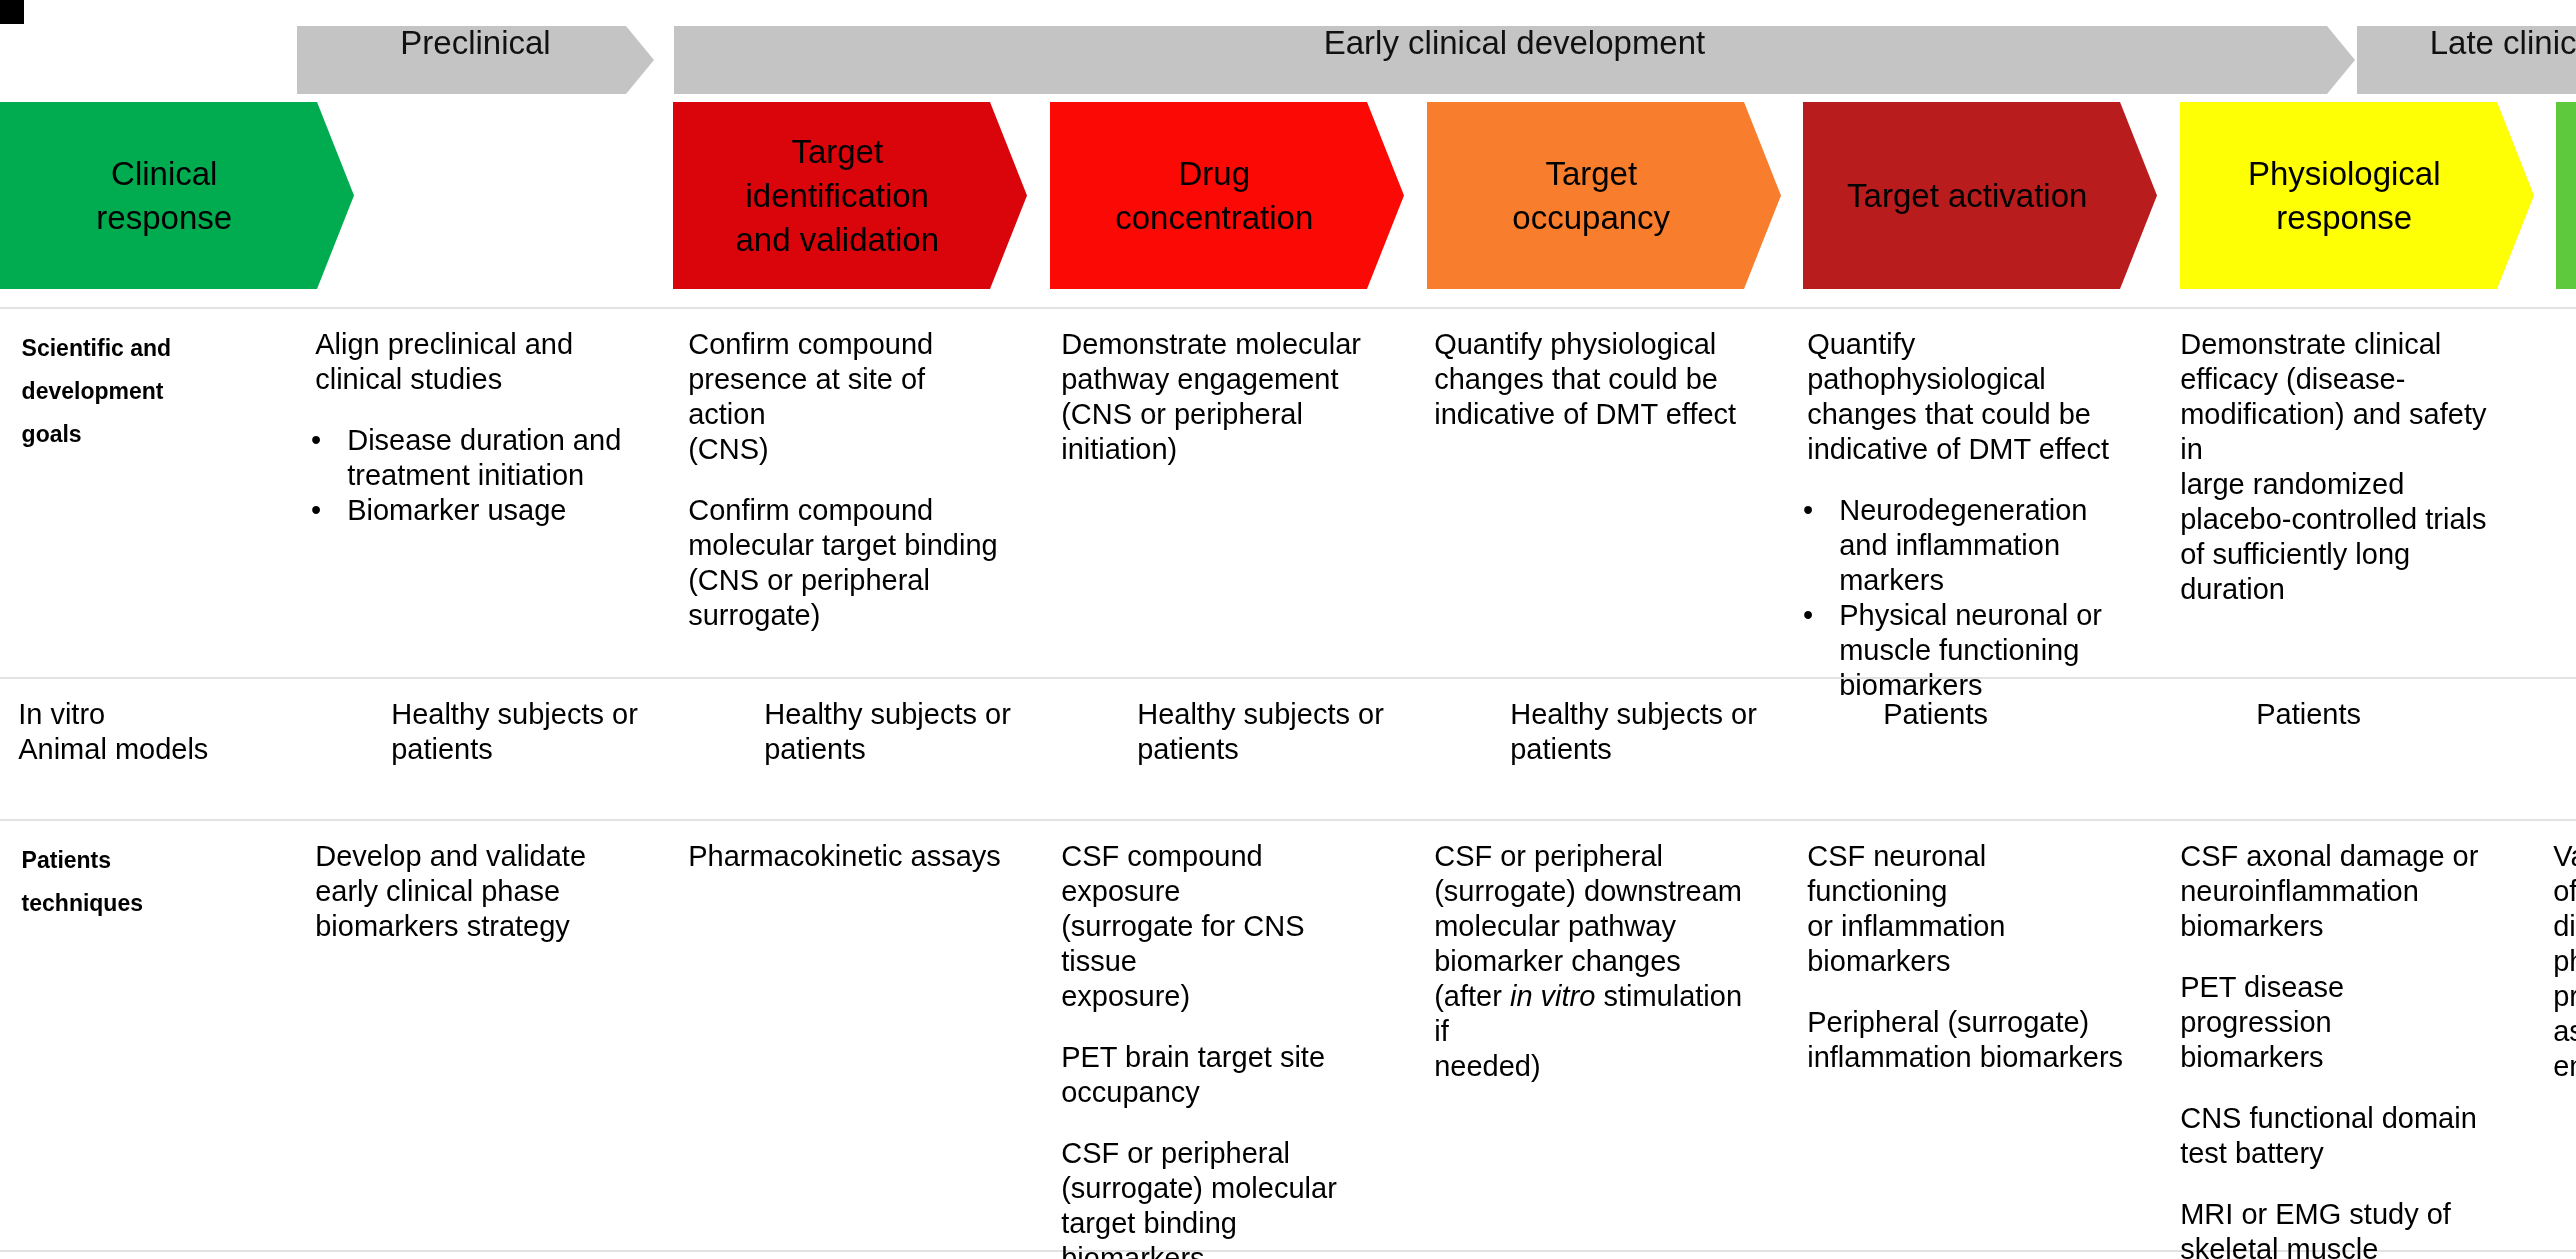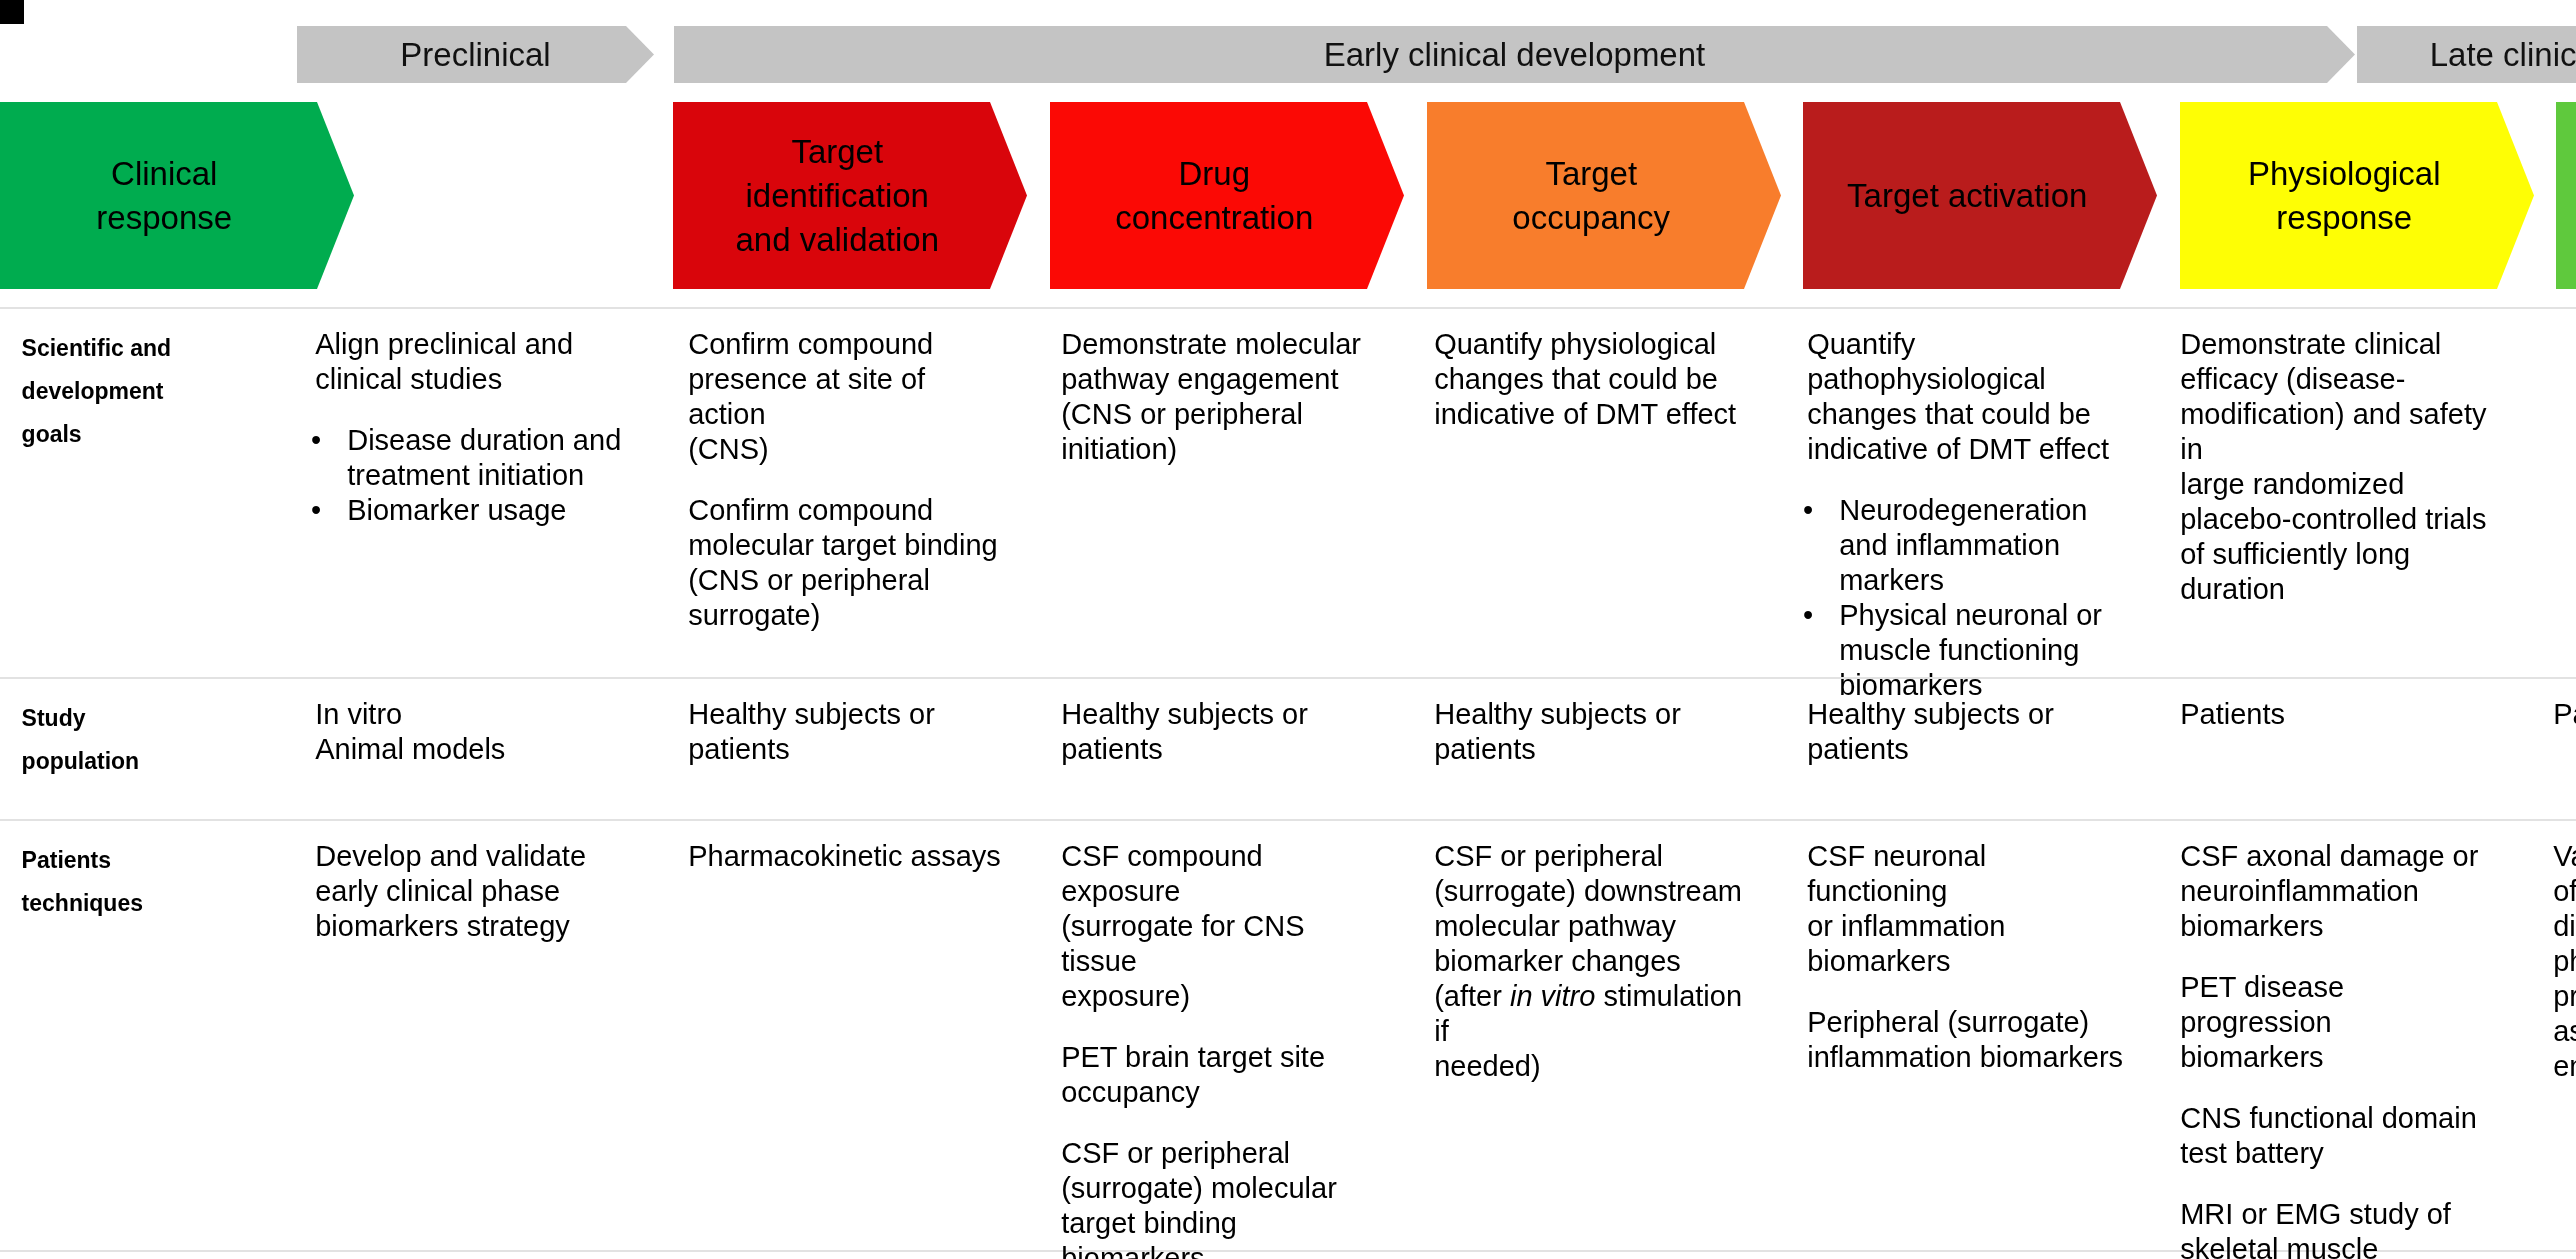--- a/index.html
+++ b/index.html
@@ -3,22 +3,22 @@
 <meta charset="utf-8">
 <style>
   html,body{margin:0;padding:0;background:#ffffff;}
   body{font-family:"Liberation Sans","DejaVu Sans",sans-serif;color:#000;}
   #stage{position:relative;width:2910px;height:1260px;background:#fff;overflow:hidden;}
 
   
   .corner-dot{position:absolute;left:0;top:0;width:24px;height:24px;background:#000;}
 
   
-  .banner{position:absolute;top:26px;height:57px;background:#C4C4C4;
-          display:flex;align-items:center;justify-content:center;
+  .banner{position:absolute;top:26px;height:68px;background:#C4C4C4;
+          display:flex;align-items:flex-start;justify-content:center;
           font-size:33px;line-height:1;color:#111;
           clip-path:polygon(0 0,calc(100% - 28px) 0,100% 50%,calc(100% - 28px) 100%,0 100%);}
   .banner-preclinical{left:297px;width:357px;}
   .banner-early{left:674px;width:1681px;}
   .banner-late{left:2357px;width:516px;}
 
   
   #arrow-band{position:absolute;left:0;top:102px;width:2910px;height:187px;}
   .focus-label{position:absolute;left:21.6px;top:50%;transform:translateY(-50%);
                width:268px;font-weight:bold;font-size:33px;line-height:43px;white-space:pre-line;}
@@ -157,22 +157,20 @@
 efficacy (disease-
 modification) and safety in
 large randomized
 placebo-controlled trials
 of sufficiently long
 duration</p>
     </div>
   </div>
 
   <div id="population-band" class="band">
-    <div class="row-label">Study
-population</div>
     <div class="cell">
       <p>In vitro
 Animal models</p>
     </div>
     <div class="cell">
       <p>Healthy subjects or
 patients</p>
     </div>
     <div class="cell">
       <p>Healthy subjects or

